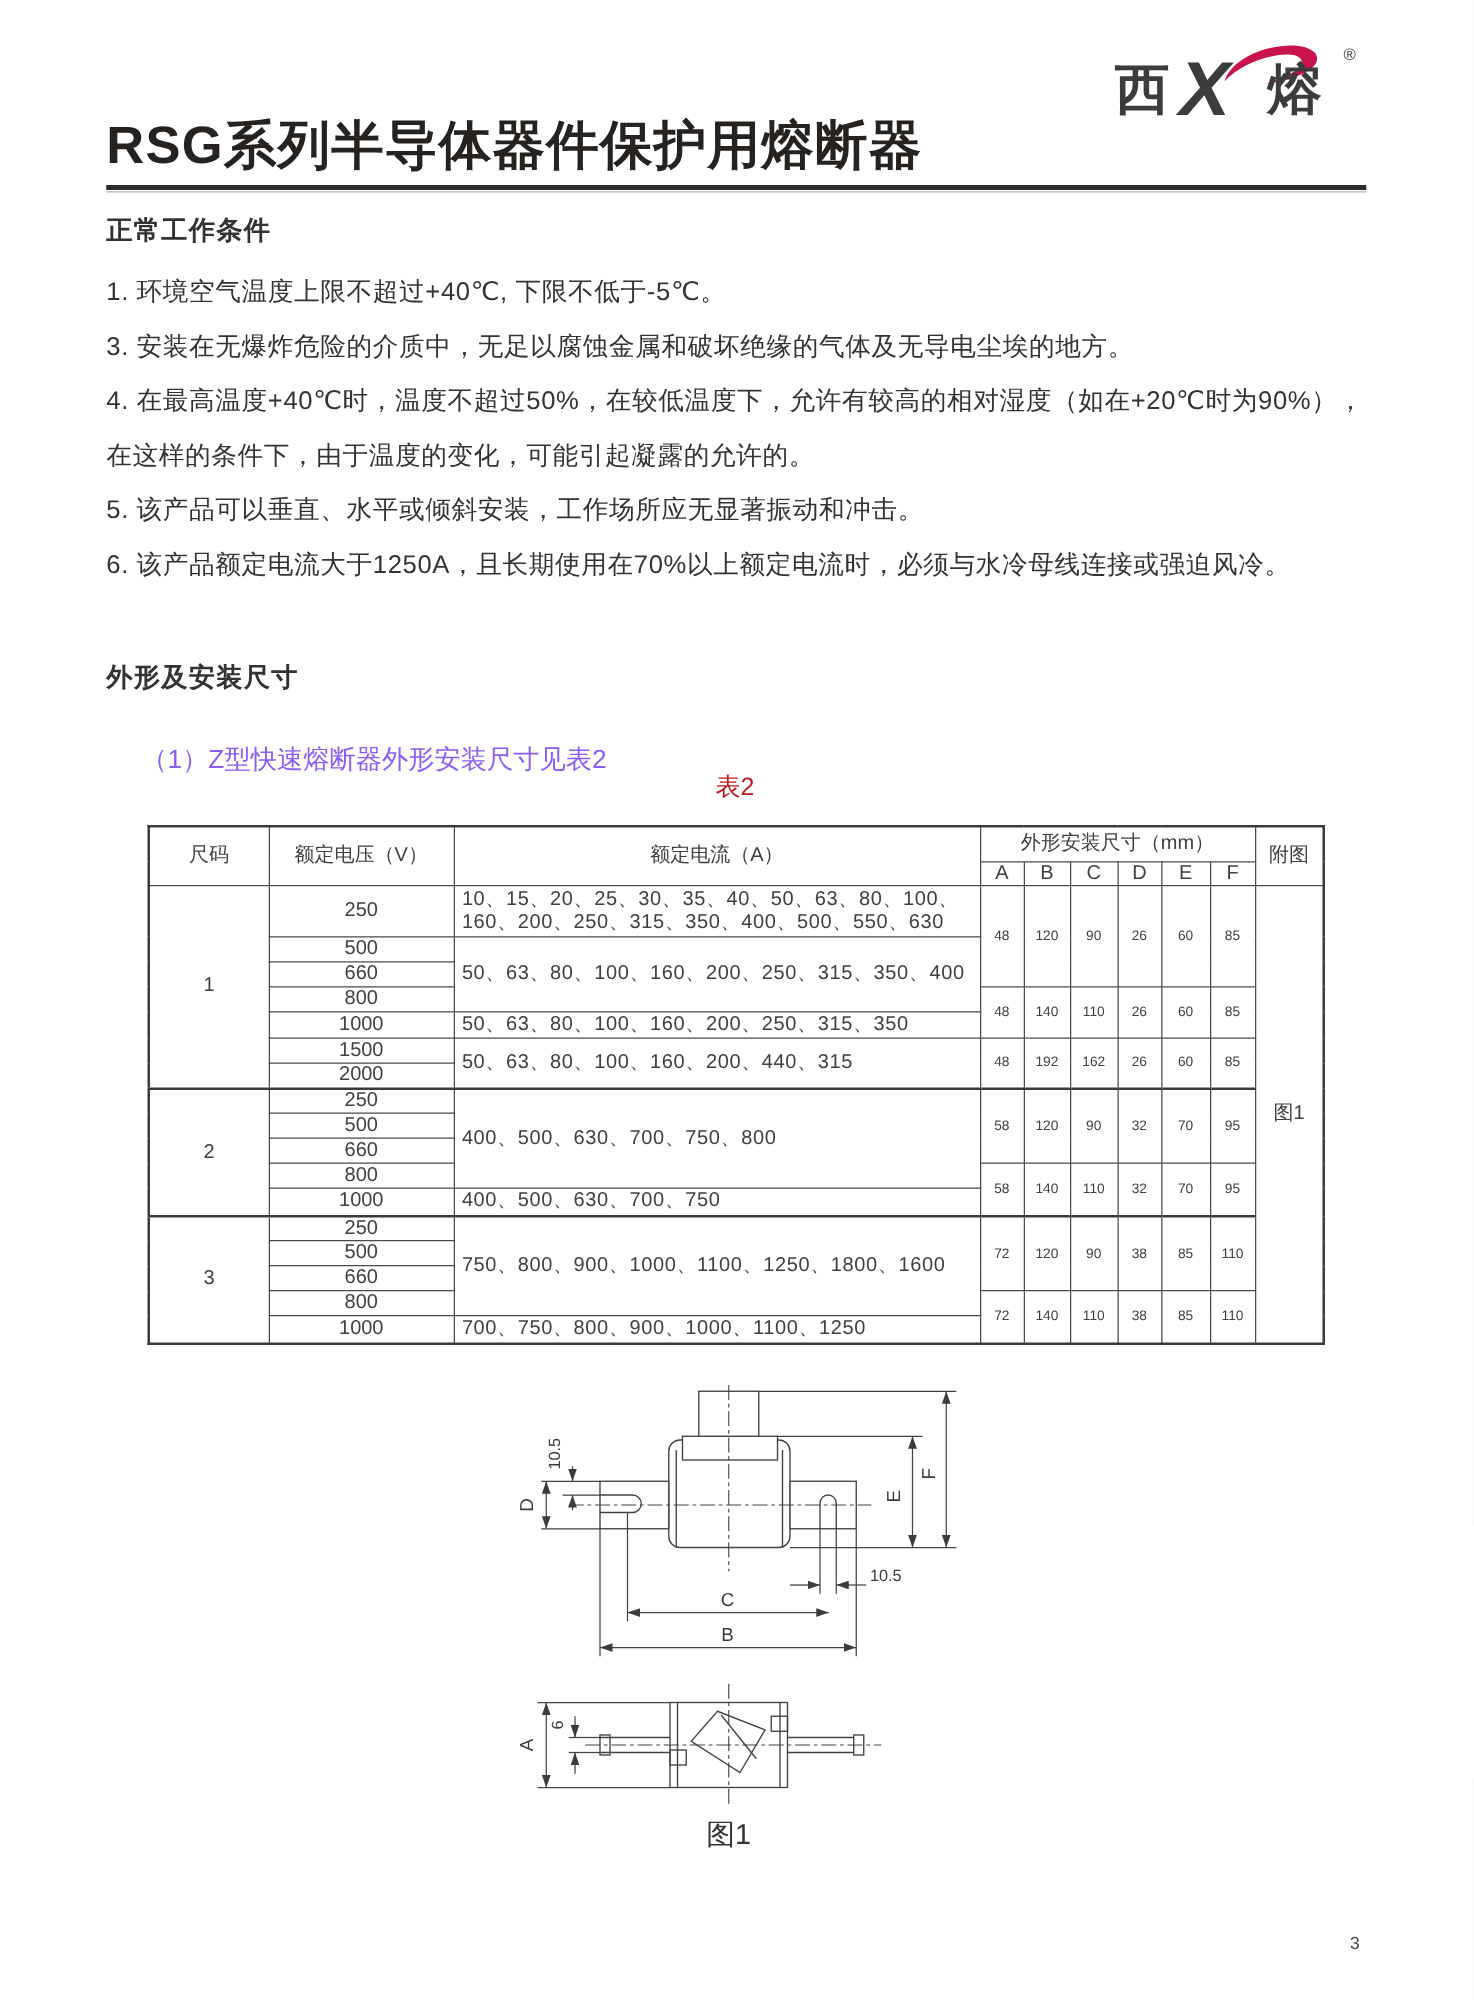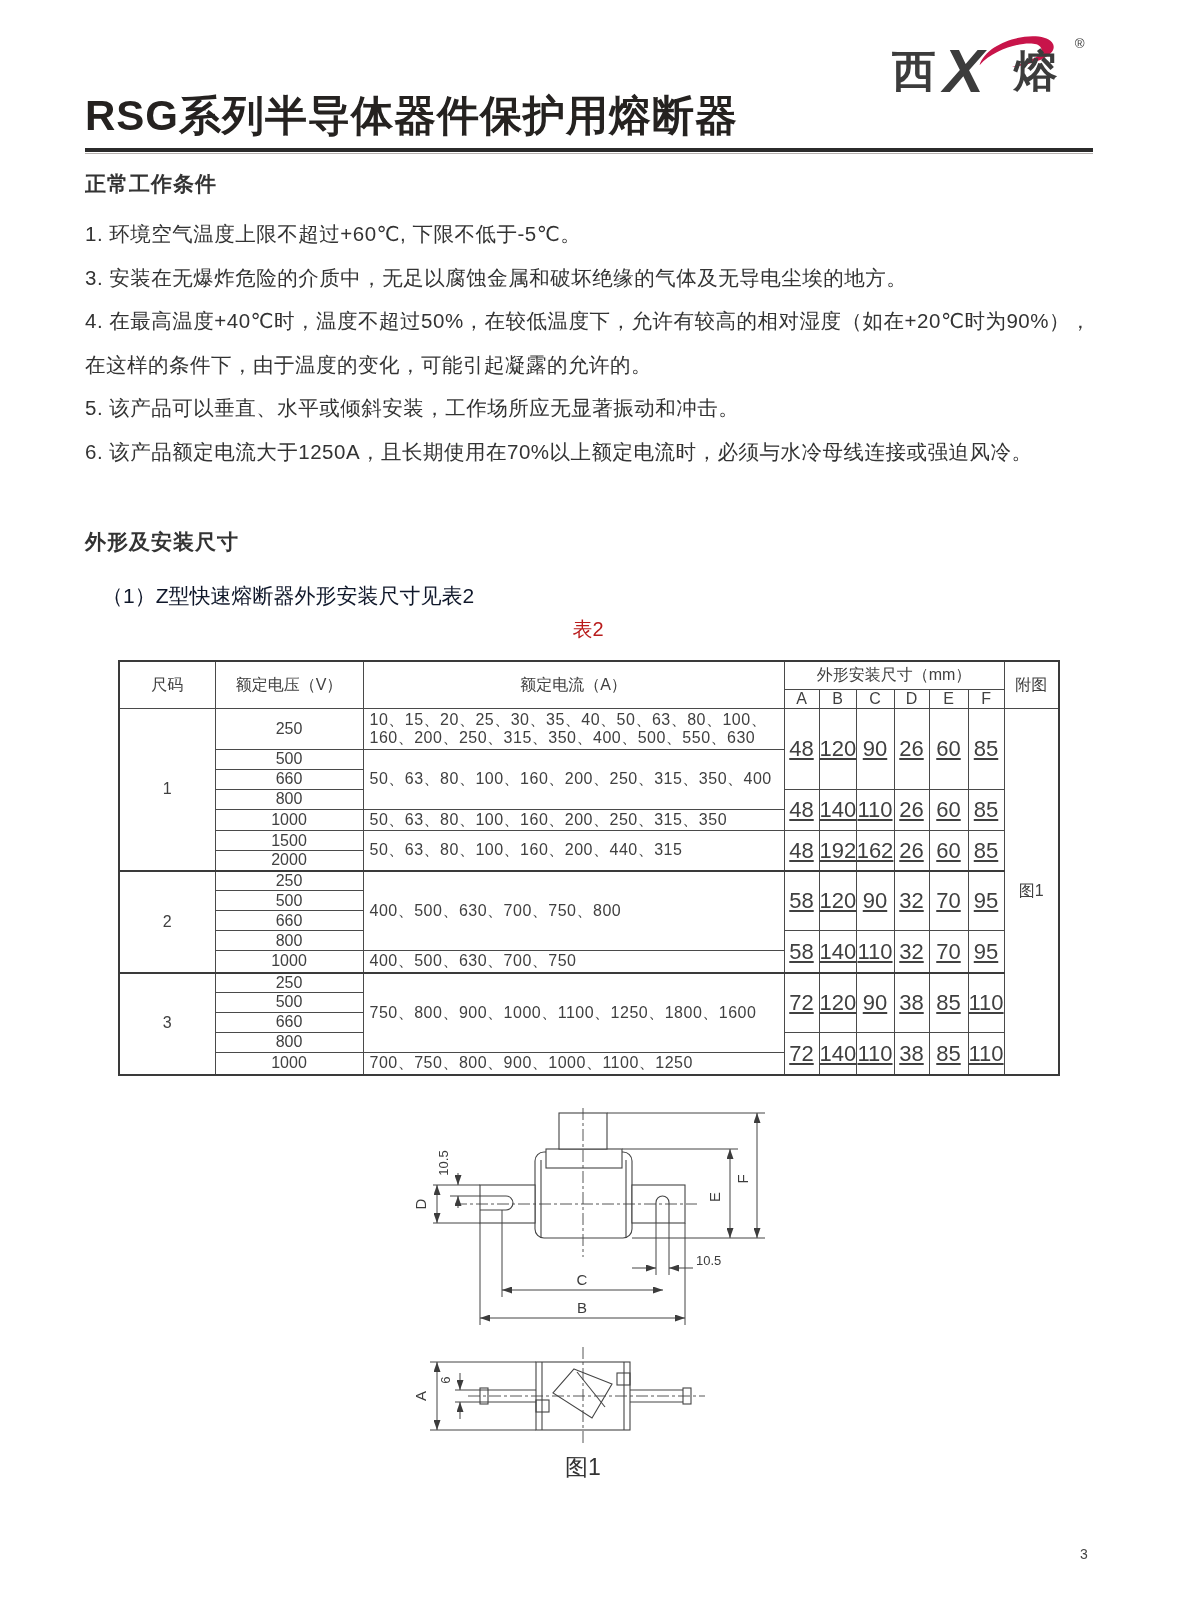--- a/index.html
+++ b/index.html
@@ -12,32 +12,32 @@
   .page-title{position:absolute;left:85px;top:88px;margin:0;font-size:42px;font-weight:700;
     letter-spacing:1px;color:#252220;white-space:nowrap;text-align:center;}
   .title-rule{position:absolute;left:85px;top:148px;width:1008px;height:0;
     border-top:4px solid #2b2b2b;border-bottom:1px solid #b5b0ae;padding-top:1px;}
   
   .sec-heading{position:absolute;margin:0;font-size:21px;font-weight:600;color:#333;letter-spacing:1px;}
   #h-conditions{left:85px;top:170px;}
   #h-outline{left:85px;top:528px;}
   .cond-list{position:absolute;left:85px;top:212px;width:1015px;font-size:20.5px;color:#333;}
   .cond-list p{margin:0;line-height:43.5px;letter-spacing:0.5px;}
-  .outline-note{position:absolute;left:98px;top:578px;margin:4px;font-size:21px;color:#0f172a;}
+  .outline-note{position:absolute;left:98px;top:578px;margin:15px;font-size:21px;color:#8b5cf6;}
   .tbl-caption{position:absolute;left:118px;top:616px;width:940px;margin:0;text-align:center;
     font-size:20px;color:#b91c1c;}
   
   .dim-table{position:absolute;left:118px;top:660px;width:940px;border-collapse:collapse;
     table-layout:fixed;font-size:16px;color:#404040;}
   .dim-table th,.dim-table td{border:1px solid #4a4a4a;padding:0;text-align:center;
     font-weight:400;line-height:1.15;}
   .dim-table{border:2px solid #3a3a3a;}
   .dim-table tr.group td{border-top:2px solid #3a3a3a;}
   .dim-table td.cur{text-align:left;padding:1px 4px 1px 6px;letter-spacing:0.5px;}
-  .dim-table td.dim{font-size:22px;text-decoration:underline;}
+  .dim-table td.dim{font-size:11px;}
   .r-h1{height:28px;} .r-h2{height:19px;} .r-tall{height:41px;} .r-std{height:20px;}
   
   .drawing-svg{position:absolute;left:360px;top:1085px;}
   .fig-caption{position:absolute;left:523px;top:1452px;width:120px;margin:0;text-align:center;
     font-size:23px;color:#333;}
   
   .footer{position:absolute;left:83px;top:1522px;}
   .footer .en{font-size:15px;color:#3a3a3a;margin:0;line-height:19px;}
   .footer .cn{font-size:14px;color:#5a5a5a;margin:0;line-height:19px;}
   .footer a{color:inherit;text-decoration:underline;}
@@ -55,21 +55,21 @@
     <path fill="#c8144a" d="M94,38 C103,10 158,0 170,14 C178,24 160,36 128,40 C150,33 163,26 158,19 C152,10 112,18 94,38 Z"></path>
     <text x="130" y="60" font-size="46" font-weight="bold" fill="#1d1a18">熔</text>
     <text x="194" y="20" font-size="14" fill="#1d1a18">®</text>
   </svg>
 
   <h1 class="page-title">RSG系列半导体器件保护用熔断器</h1>
   <div class="title-rule"></div>
 
   <h2 class="sec-heading" id="h-conditions">正常工作条件</h2>
   <div class="cond-list">
-    <p>1. 环境空气温度上限不超过+60℃, 下限不低于-5℃。</p>
+    <p>1. 环境空气温度上限不超过+40℃, 下限不低于-5℃。</p>
     <p>3. 安装在无爆炸危险的介质中，无足以腐蚀金属和破坏绝缘的气体及无导电尘埃的地方。</p>
     <p>4. 在最高温度+40℃时，温度不超过50%，在较低温度下，允许有较高的相对湿度（如在+20℃时为90%），在这样的条件下，由于温度的变化，可能引起凝露的允许的。</p>
     <p>5. 该产品可以垂直、水平或倾斜安装，工作场所应无显著振动和冲击。</p>
     <p>6. 该产品额定电流大于1250A，且长期使用在70%以上额定电流时，必须与水冷母线连接或强迫风冷。</p>
   </div>
 
   <h2 class="sec-heading" id="h-outline">外形及安装尺寸</h2>
   <p class="outline-note">（1）Z型快速熔断器外形安装尺寸见表2</p>
   <p class="tbl-caption">表2</p>
 

